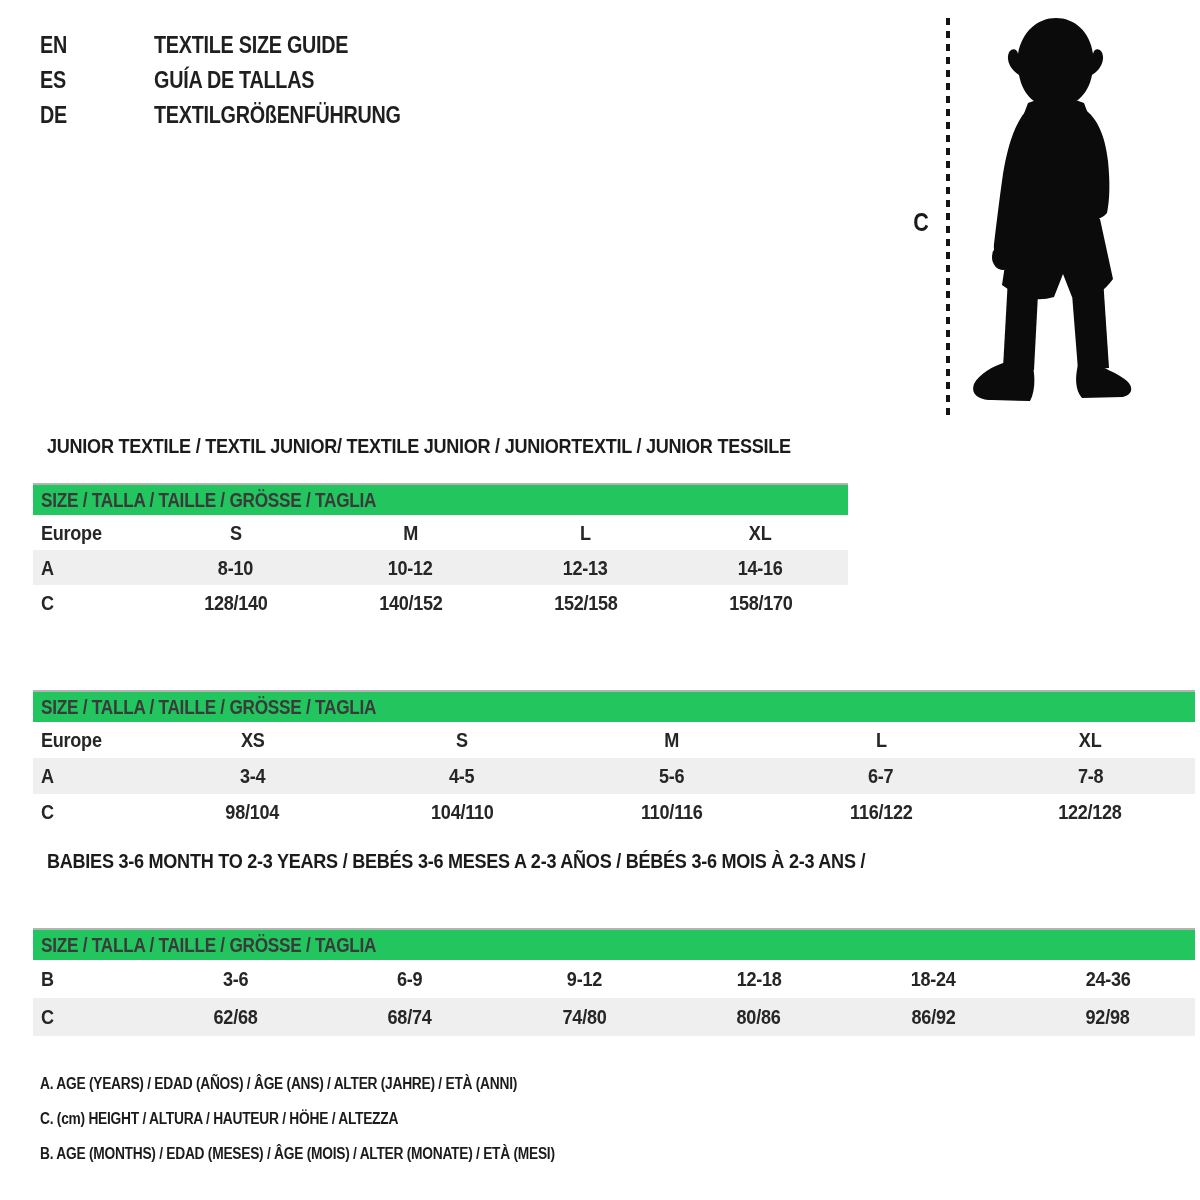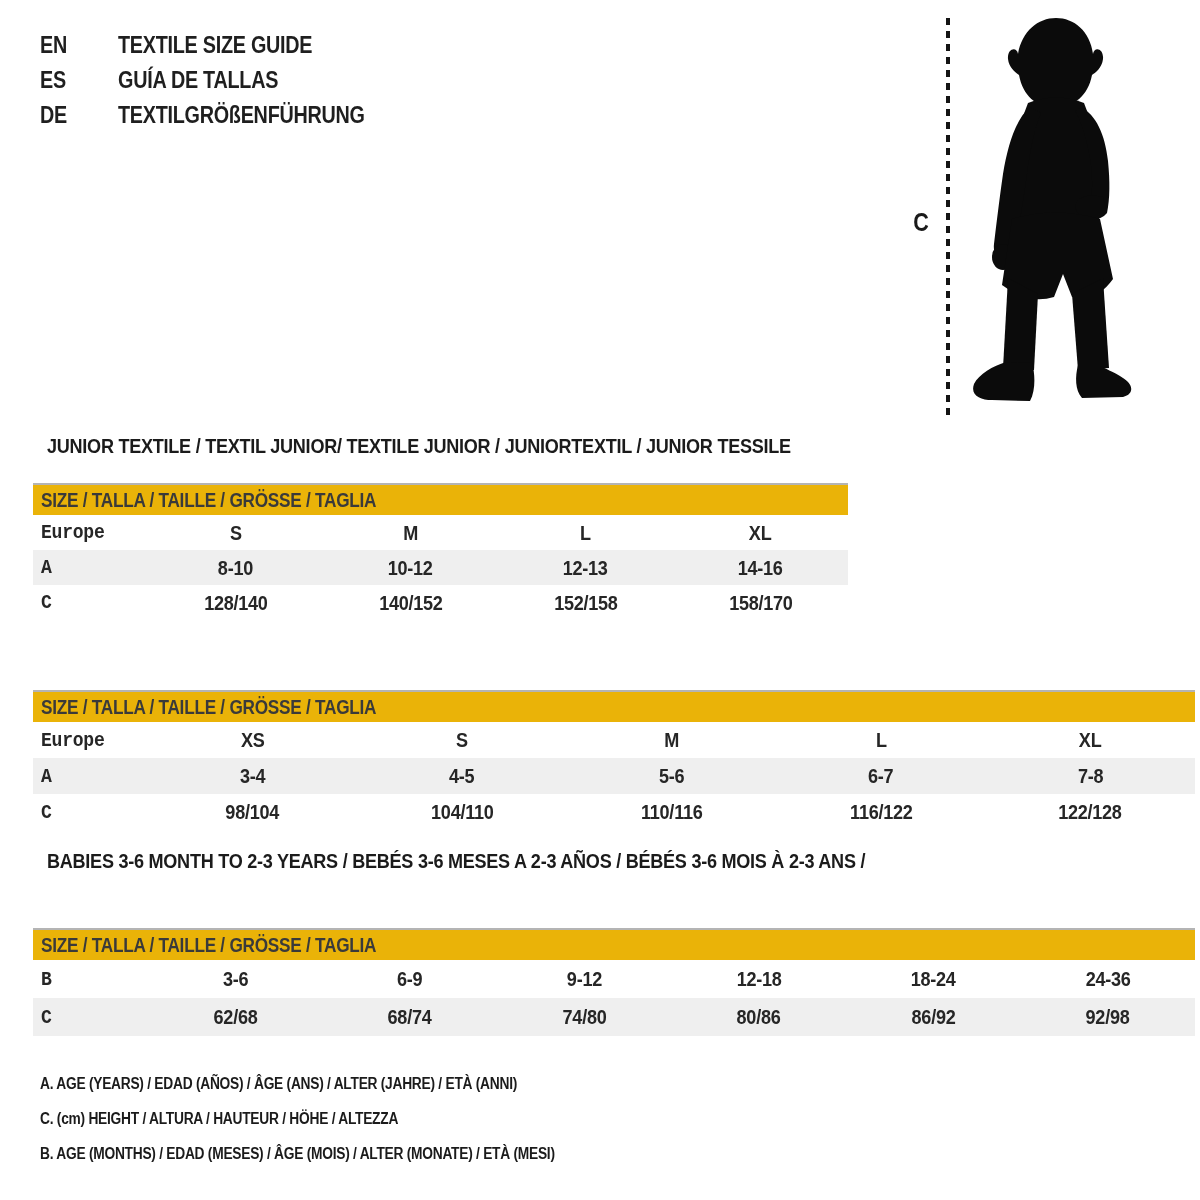--- a/index.html
+++ b/index.html
@@ -7,44 +7,44 @@
     position:relative; width:1200px; height:1200px; background:#ffffff;
     font-family:"Liberation Sans", sans-serif; color:#1f1f1f; overflow:hidden;
   }
   .cond { display:inline-block; transform:scaleX(0.86); transform-origin:50% 50%;
           white-space:nowrap; letter-spacing:-0.3px; }
   .cond.left { transform-origin:0 50%; }
 
   
   .lang-block { position:absolute; left:40px; top:28px; }
   .lang-row { display:flex; height:35px; align-items:center;
-              font-size:23px; font-weight:bold; }
+              font-size:23px; font-weight:bold;gap:36px; }
   .lang-code { width:78px; }
 
   
   .figure-area { position:absolute; left:900px; top:0; width:260px; height:430px; }
   .measure-line { position:absolute; left:46px; top:18px; width:4px; height:398px;
     background:repeating-linear-gradient(to bottom, #141414 0 7px, transparent 7px 13px); }
   .measure-label { position:absolute; left:12px; top:208px;
     font-size:25px; font-weight:bold; color:#1a1a1a; }
   .silhouette { position:absolute; left:66px; top:16px; }
 
   
   .sec-title { position:absolute; left:40px; font-size:21px; font-weight:bold; color:#1b1b1b;margin-left:7px; }
   .sec-title .line { display:block; height:33px; }
   .sub { font-size:13px; vertical-align:-4px; }
 
   
   .size-table { position:absolute; border-collapse:collapse; table-layout:fixed; }
   .size-table th.bar {
-    background:#eab308; border-top:2px solid #b4b4b4; height:30px;
+    background:#22c55e; border-top:2px solid #b4b4b4; height:30px;
     text-align:left; padding:0 0 0 8px; font-size:20px; font-weight:bold; color:#3a3a3a;
   }
   .size-table td { padding:0; text-align:center; font-size:21px; font-weight:bold; color:#262626; }
-  .size-table td:first-child { text-align:left; padding-left:8px;font-family:Liberation Mono, monospace; }
+  .size-table td:first-child { text-align:left; padding-left:8px; }
   .size-table tr.alt { background:#efefef; }
   #junior-table tr.data { height:35px; }
   #children-table tr.data { height:36px; }
   #babies-table tr.data { height:38px; }
   #junior-table   { left:33px; top:483px; width:815px;  }
   #children-table { left:33px; top:690px; width:1162px; }
   #babies-table   { left:33px; top:928px; width:1162px; }
 
   
   .legend-block { position:absolute; left:40px; top:1066px; }

